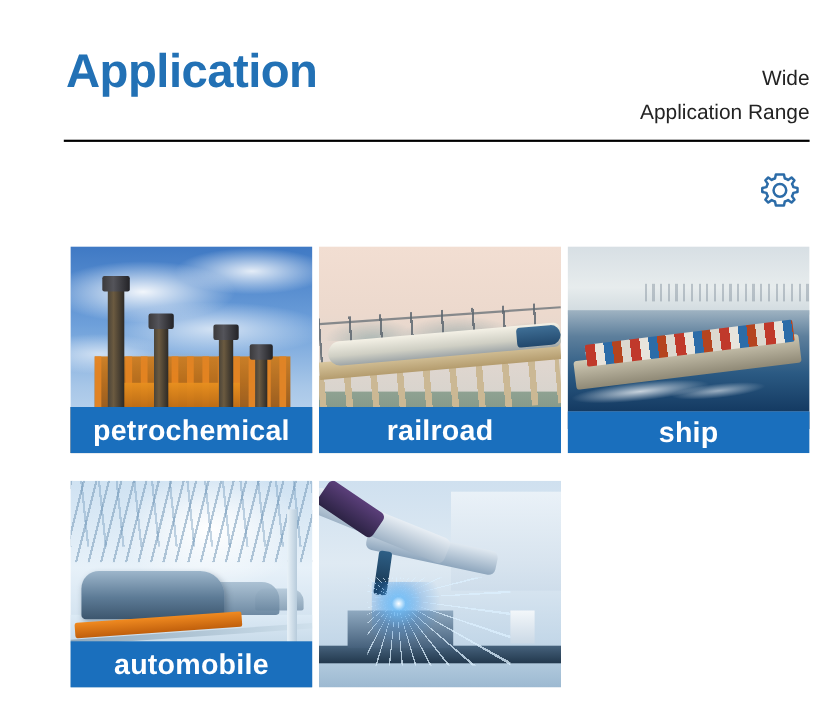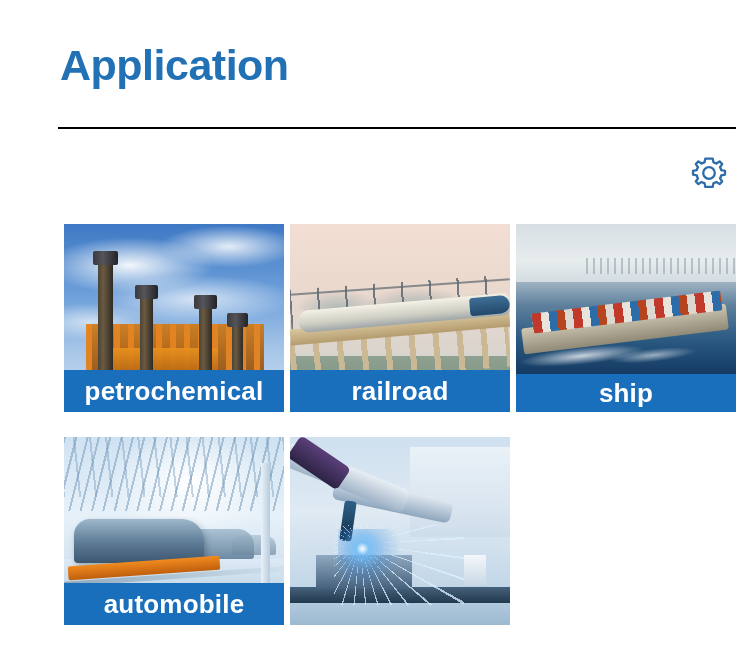--- a/index.html
+++ b/index.html
@@ -210,20 +210,22 @@
     background:linear-gradient(#f3f7fa,#cbd9e6);}
 </style>
 </head>
 <body>
 
 <div class="page">
 
   <div class="header">
     <div class="title">Application</div>
     <div class="subtitle">
+      <div>Wide</div>
+      <div>Application Range</div>
     </div>
     <div class="divider"></div>
   </div>
 
   <div class="gear-wrap">
     <svg viewBox="0 0 48 48" aria-hidden="true">
       <path d="M24 7.5 l4.2 0 0.9 4.3 a13 13 0 0 1 3.4 1.4 l3.6-2.5 3 3 -2.5 3.6
                a13 13 0 0 1 1.4 3.4 l4.3 0.9 0 4.2 -4.3 0.9 a13 13 0 0 1 -1.4 3.4
                l2.5 3.6 -3 3 -3.6-2.5 a13 13 0 0 1 -3.4 1.4 l-0.9 4.3 -4.2 0 -4.2 0
                -0.9-4.3 a13 13 0 0 1 -3.4-1.4 l-3.6 2.5 -3-3 2.5-3.6

